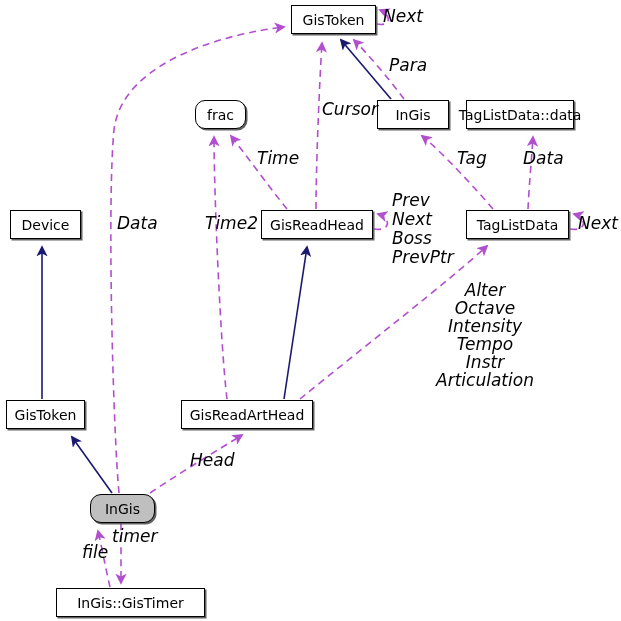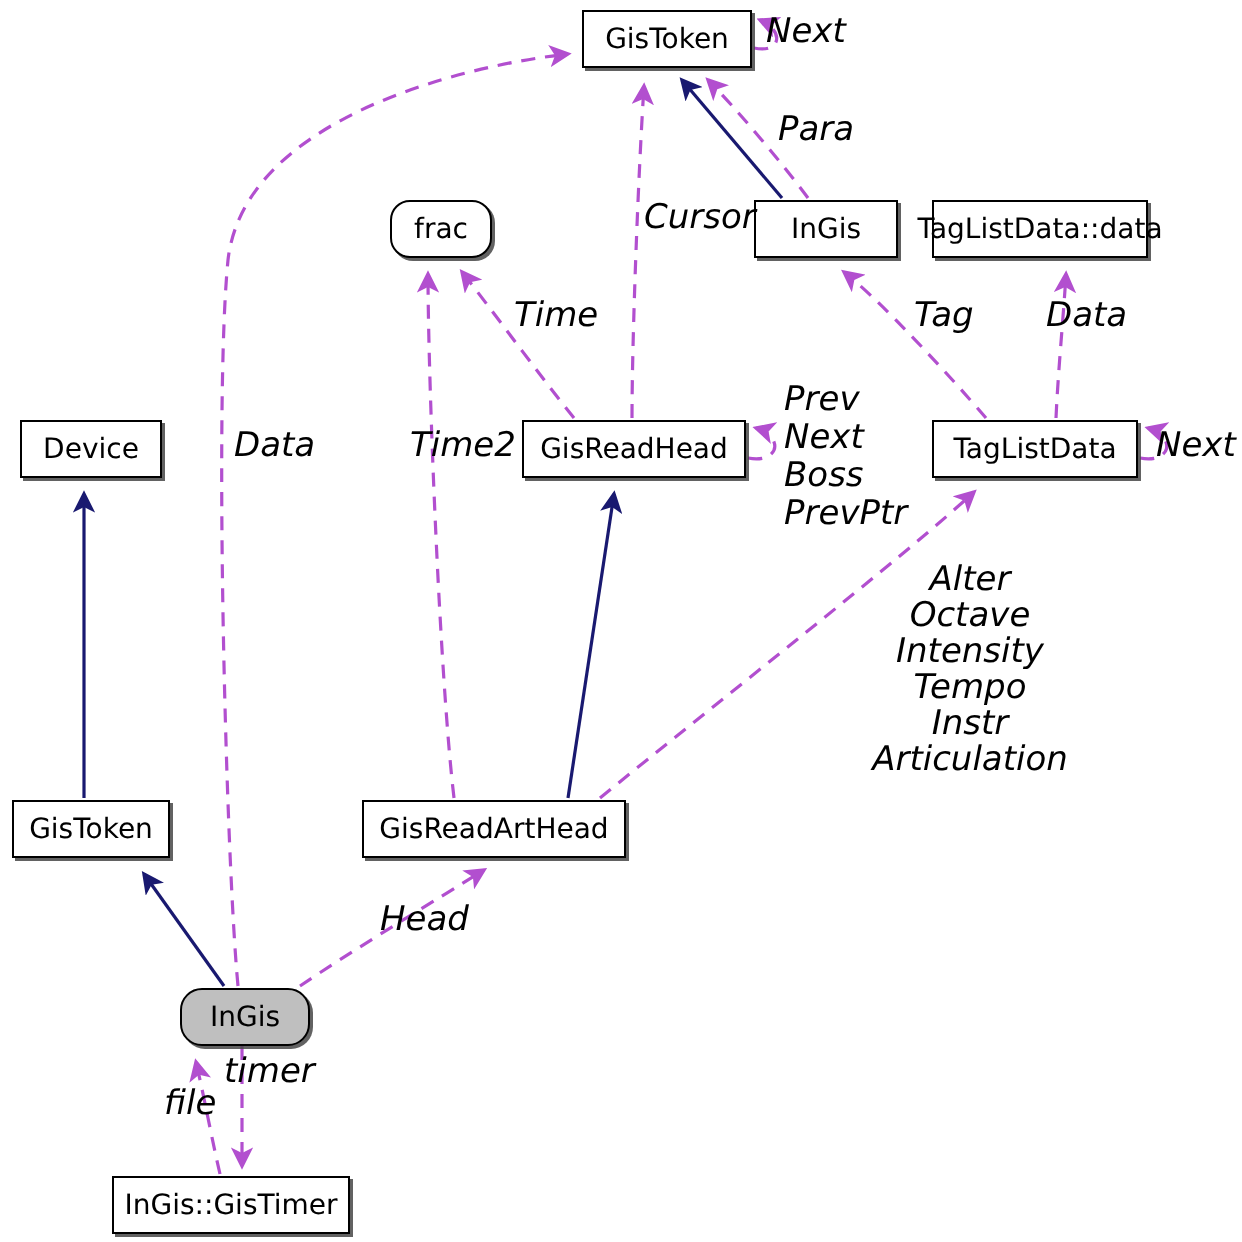--- a/index.html
+++ b/index.html
@@ -140,21 +140,21 @@
   </div>
 
   <div class="node" style="left:181px; top:400px; width:132px; height:29px;">
     <span>GisReadArtHead</span>
   </div>
 
   <div class="node highlight" style="left:90px; top:494px; width:65px; height:29px;border-radius:11px;">
     <span>InGis</span>
   </div>
 
-  <div class="node" style="left:56px; top:588px; width:119px; height:29px;">
+  <div class="node" style="left:56px; top:588px; width:149px; height:29px;">
     <span>InGis::GisTimer</span>
   </div>
 
   <div class="edge-label" style="left:383px; top:9px;">Next</div>
 
   <div class="edge-label" style="left:389px; top:58px;">Para</div>
 
   <div class="edge-label" style="left:322px; top:102px;">Cursor</div>
 
   <div class="edge-label" style="left:257px; top:151px;">Time</div>

